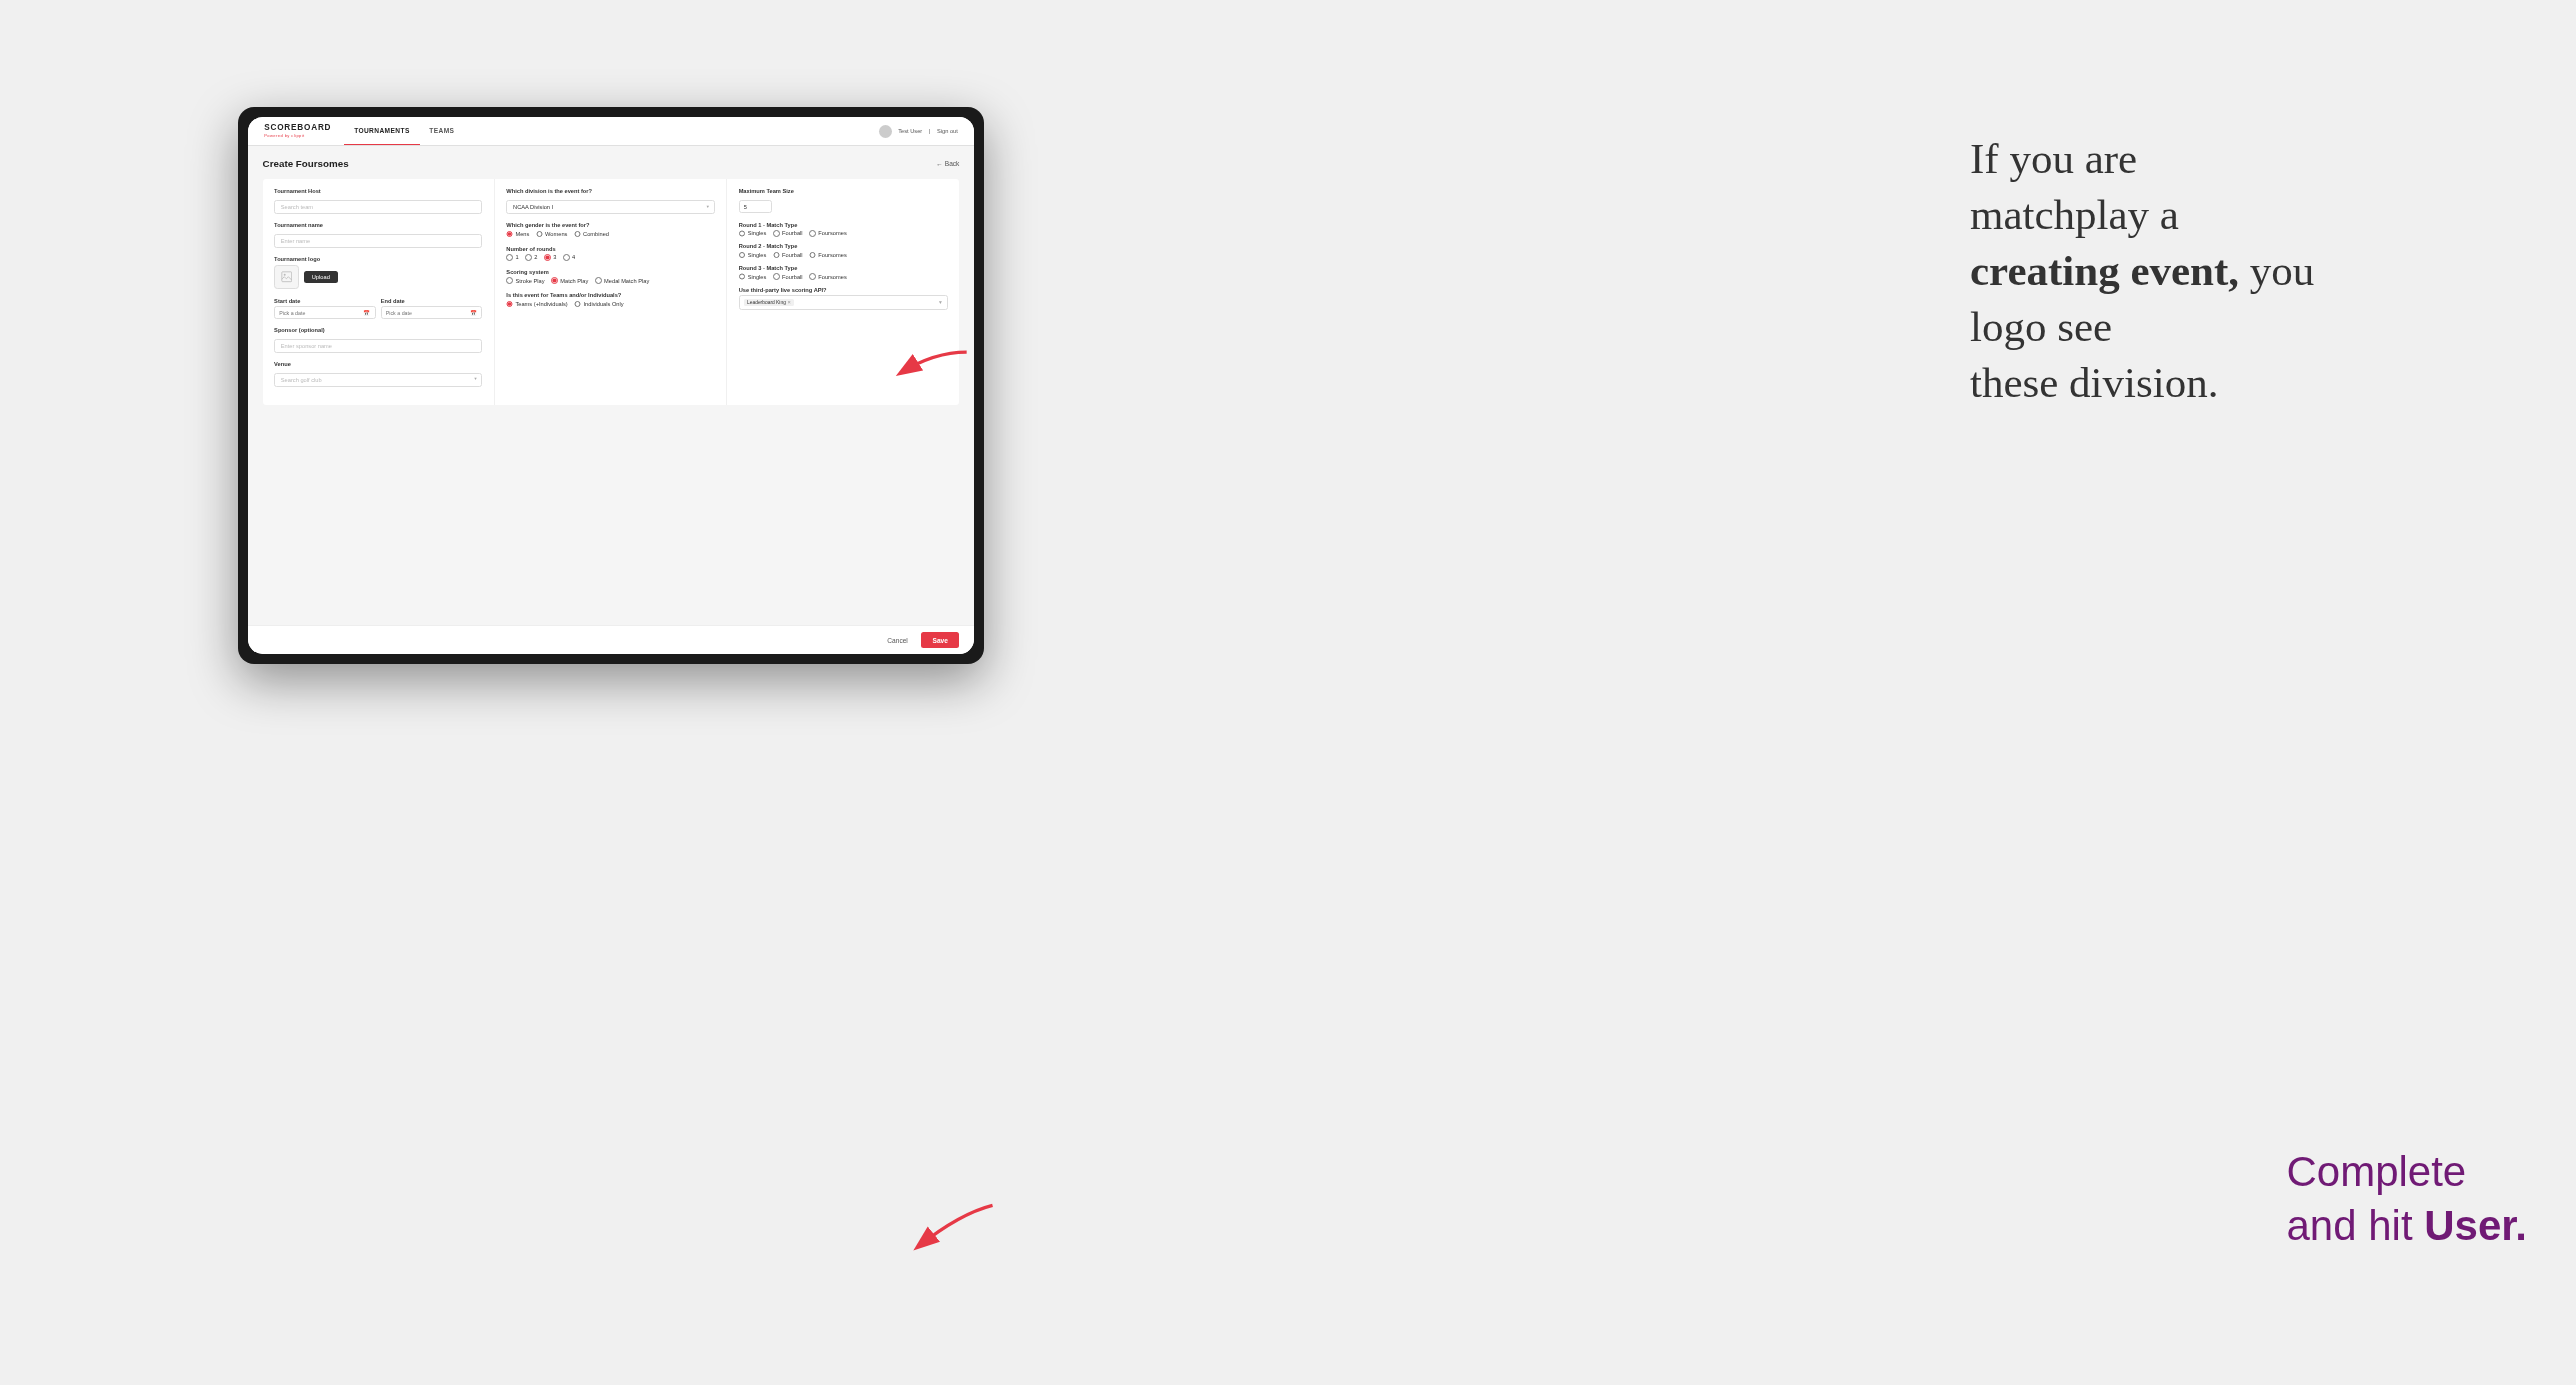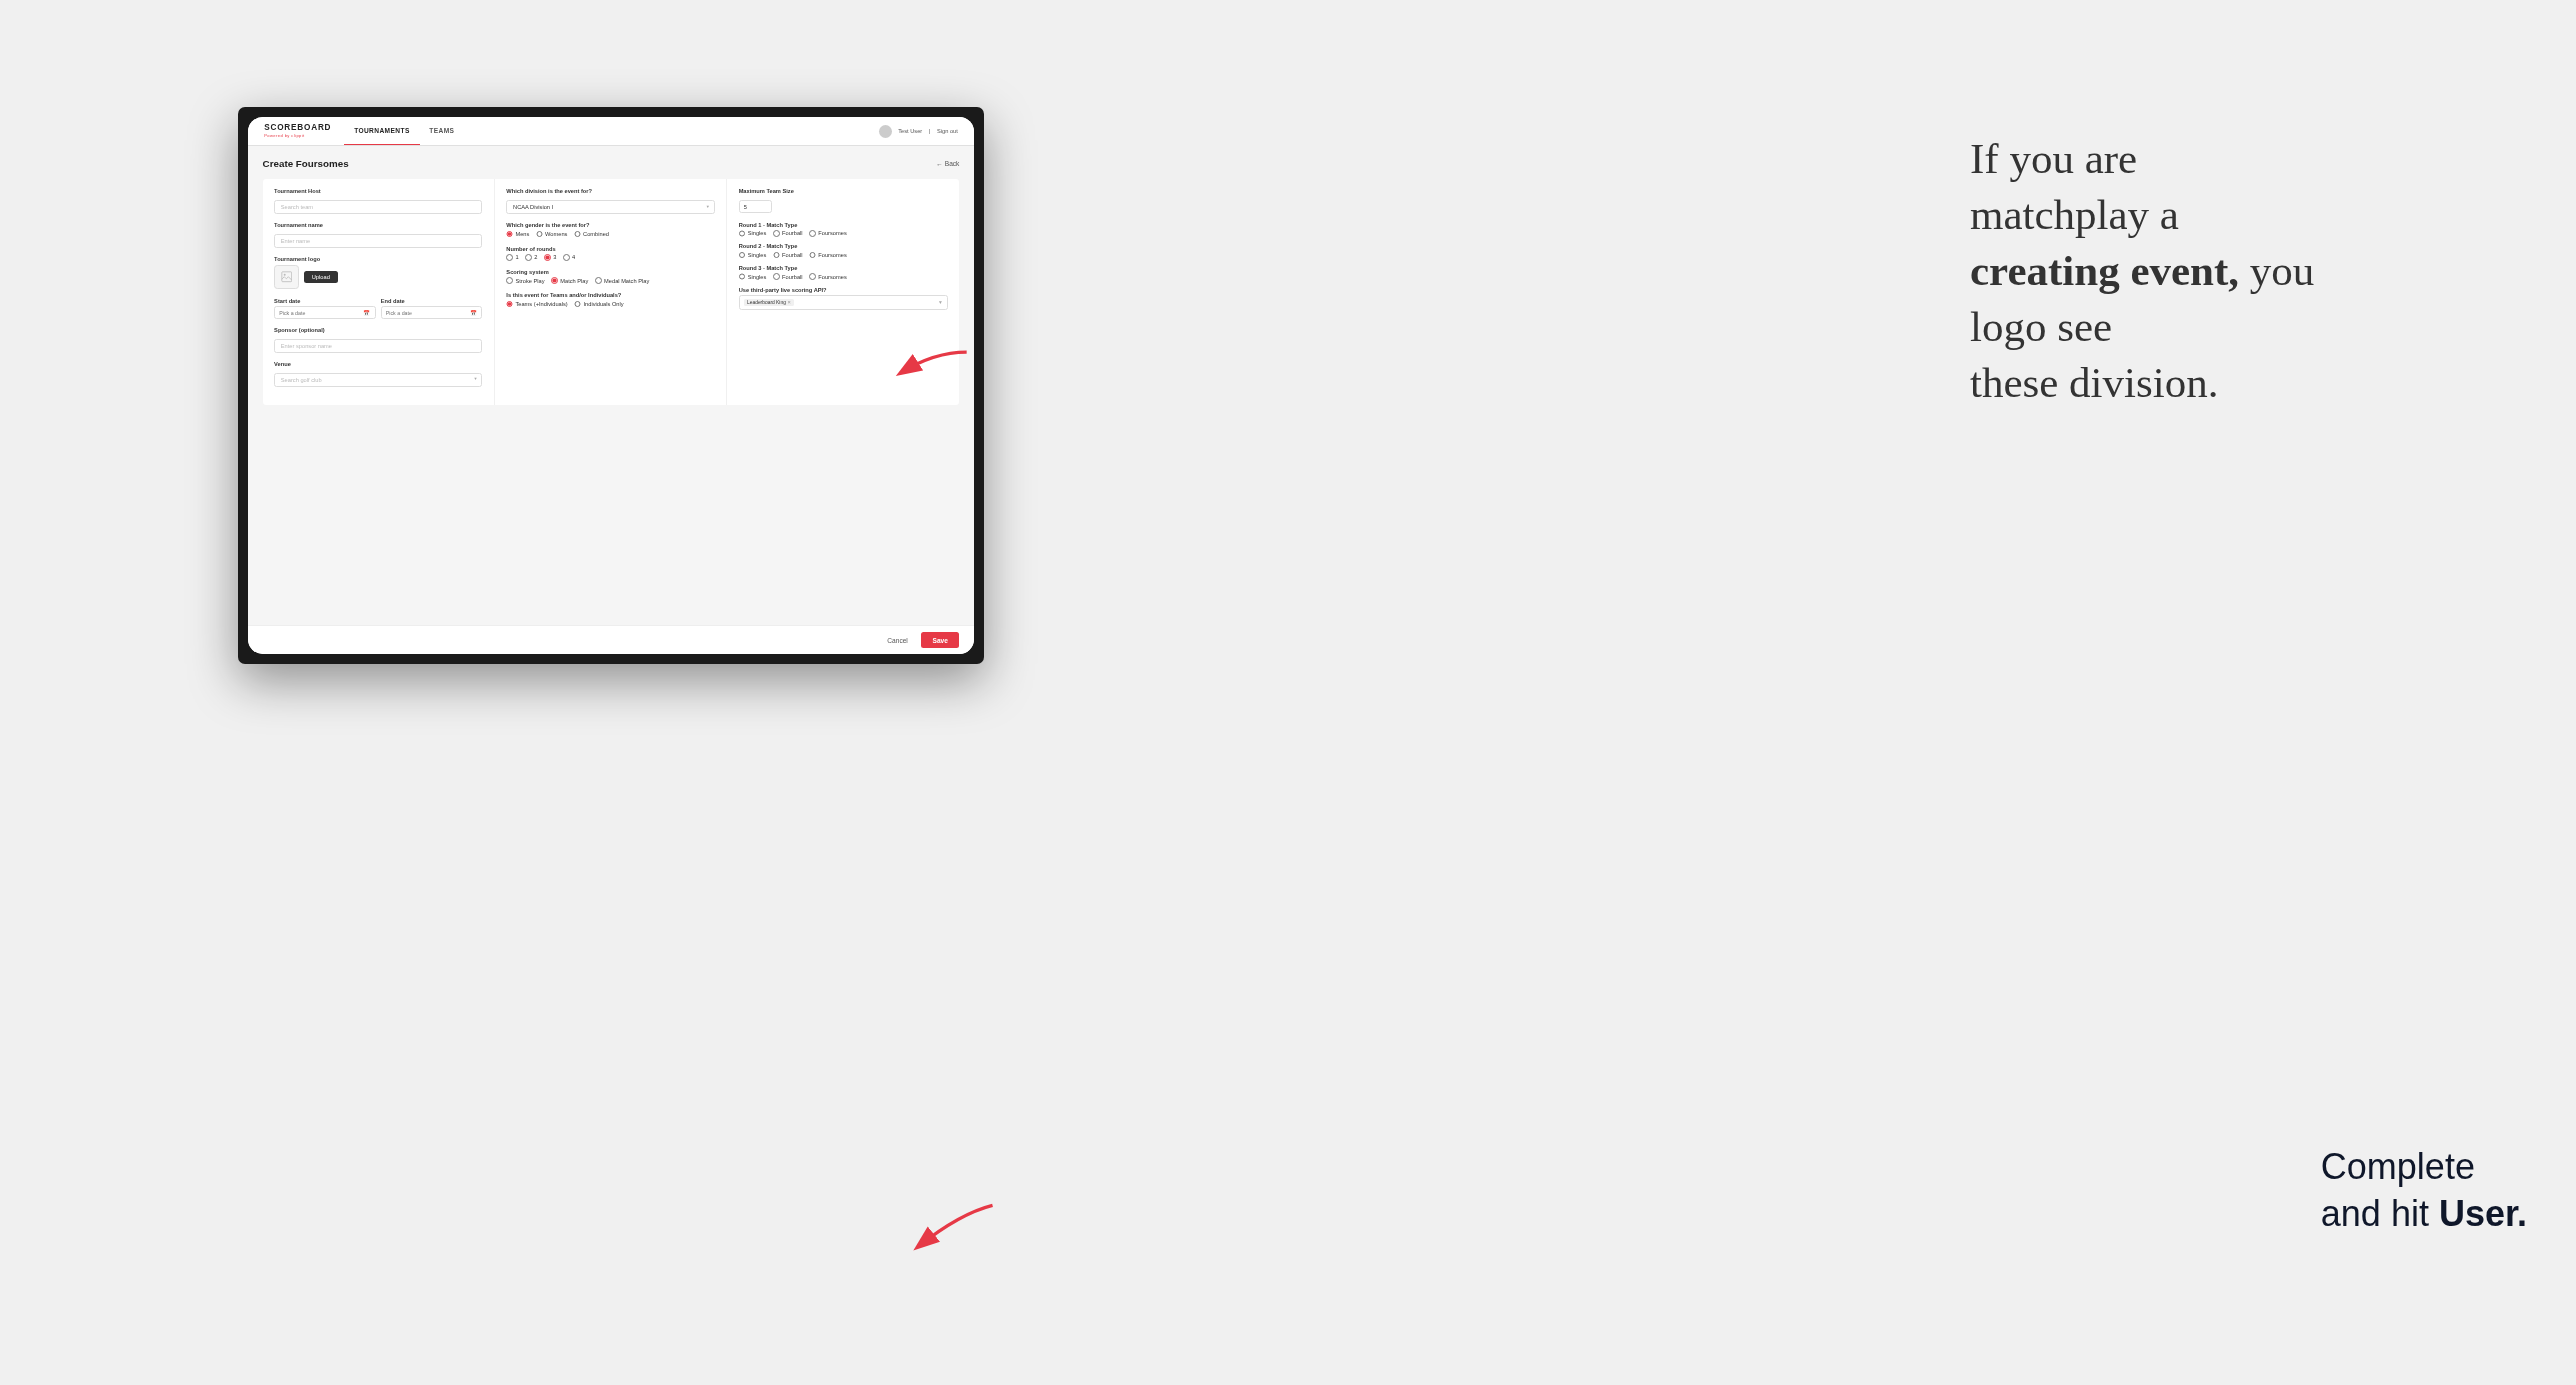--- a/index.html
+++ b/index.html
@@ -13,21 +13,21 @@
     }
 
     
     .tablet-frame {
       position: absolute;
       left: 238px;
       top: 107px;
       width: 746px;
       height: 557px;
       background: #1a1a1a;
-      border-radius: 7px;
+      border-radius: 16px;
       box-shadow: 0 16.4px 49px rgba(0,0,0,0.4);
       padding: 9.8px;
     }
 
     .tablet-screen {
       width: 100%;
       height: 100%;
       background: #f5f5f5;
       border-radius: 14.8px;
       overflow: hidden;
@@ -674,21 +674,21 @@
     <br>
     <span class="annotation-bold">creating event,</span>
     <span> you</span>
     <br>
     <span>logo see</span>
     <br>
     <span>these division.</span>
   </div>
 </div>
 
-<div style="position:absolute;right:49px;bottom:148px;font-size:36px;color:#0f172a;line-height:1.3;">
+<div style="position:absolute;right:49px;bottom:132px;font-size:42px;color:#701a75;line-height:1.3;">
   <span>Complete</span>
   <br>
   <span>and hit </span><span class="annotation-bold">User.</span>
 </div>
 
 <svg class="arrow-svg" style="position:absolute;left:885px;top:344px;width:98px;height:49px;" viewBox="0 0 120 60">
   <path d="M100 10 Q60 10 20 35" stroke="#e63946" stroke-width="4" fill="none" marker-end="url(#arr1)"></path>
   <defs>
     <marker id="arr1" markerWidth="8" markerHeight="8" refX="6" refY="3" orient="auto">
       <path d="M0,0 L0,6 L8,3 z" fill="#e63946"></path>

